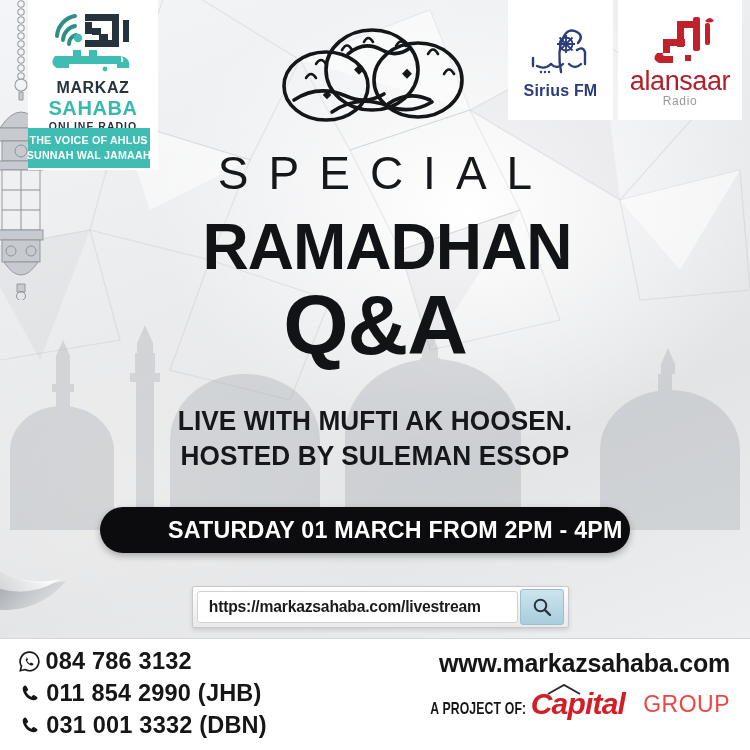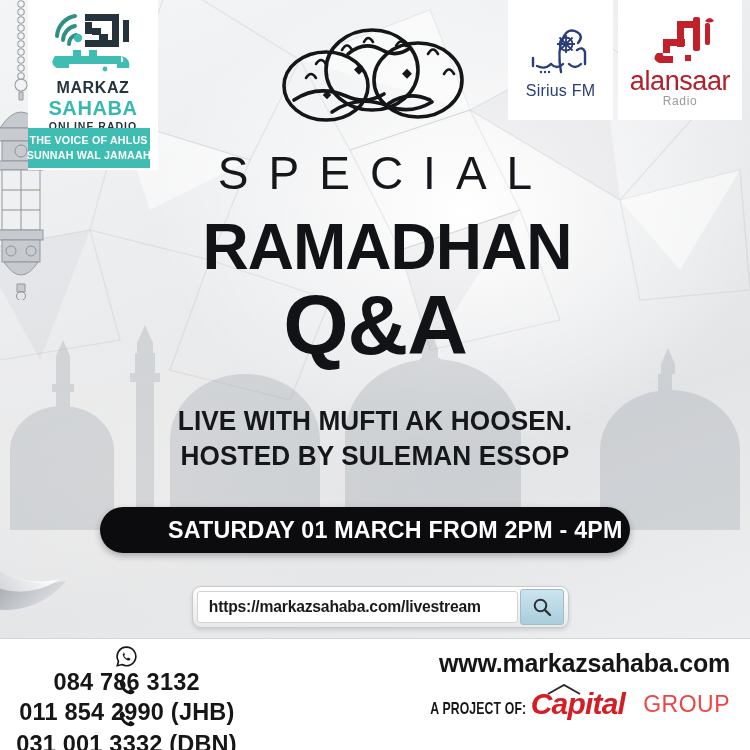--- a/index.html
+++ b/index.html
@@ -55,21 +55,21 @@
   }
 
   
   .partner{
     position:absolute;top:0;background:#ffffff;
     display:flex;flex-direction:column;align-items:center;justify-content:center;
   }
   #partner-sirius{left:508px;width:105px;height:120px;}
   #partner-alansaar{left:618px;width:124px;height:120px;}
   .sirius-name{
-    color:#2b3c7a;font-weight:normal;font-size:16px;letter-spacing:.2px;margin-top:0;
+    color:#2b3c7a;font-weight:bold;font-size:16px;letter-spacing:.2px;margin-top:0;
   }
   .alansaar-name{
     color:#b21f2a;font-size:27px;line-height:27px;letter-spacing:-.4px;margin-top:1px;
   }
   .alansaar-sub{color:#9a9a9a;font-size:12px;letter-spacing:.6px;margin-top:-1px;}
 
   
   #calligraphy{position:absolute;left:268px;top:8px;width:200px;height:120px;}
 
   
@@ -108,21 +108,21 @@
   }
   #date-pill span{
     color:#ffffff;font-weight:bold;font-size:24px;letter-spacing:.2px;
     transform:scaleX(.97);white-space:nowrap;
   }
 
   
   #urlbar{
     position:absolute;left:192px;top:586px;width:377px;height:42px;
     background:linear-gradient(#fefefe,#e9e9e9);
-    border:1px solid #c9c9c9;border-radius:9px;
+    border:1px solid #c9c9c9;border-radius:2px;
     box-shadow:0 2px 4px rgba(0,0,0,.13);
     display:flex;align-items:center;padding:0 4px;box-sizing:border-box;
   }
   #url-input{
     flex:1;height:32px;background:#ffffff;border:1px solid #d3d3d3;
     border-radius:3px;display:flex;align-items:center;padding-left:8px;
     box-sizing:border-box;
   }
   #url-input span{
     font-weight:bold;font-size:16px;color:#1a1a1a;letter-spacing:-.2px;
@@ -135,21 +135,21 @@
     display:flex;align-items:center;justify-content:center;cursor:pointer;
   }
 
   
   #footer{
     position:absolute;left:0;top:638px;width:750px;height:112px;
     background:#ffffff;border-top:1px solid #d6d6d6;
   }
   #contacts{position:absolute;left:14px;top:6px;}
   .contact-row{
-    display:flex;align-items:center;height:32px;flex-direction:column;
+    display:flex;align-items:center;height:32px;
   }
   .contact-row .ic{width:30px;display:flex;align-items:center;justify-content:center;}
   .contact-row .num{
     font-weight:bold;font-size:24px;color:#161616;letter-spacing:.2px;
     white-space:nowrap;transform:scaleX(.98);
   }
   #web{
     position:absolute;right:20px;top:10px;
     font-weight:bold;font-size:25px;color:#161616;letter-spacing:-.2px;
   }

